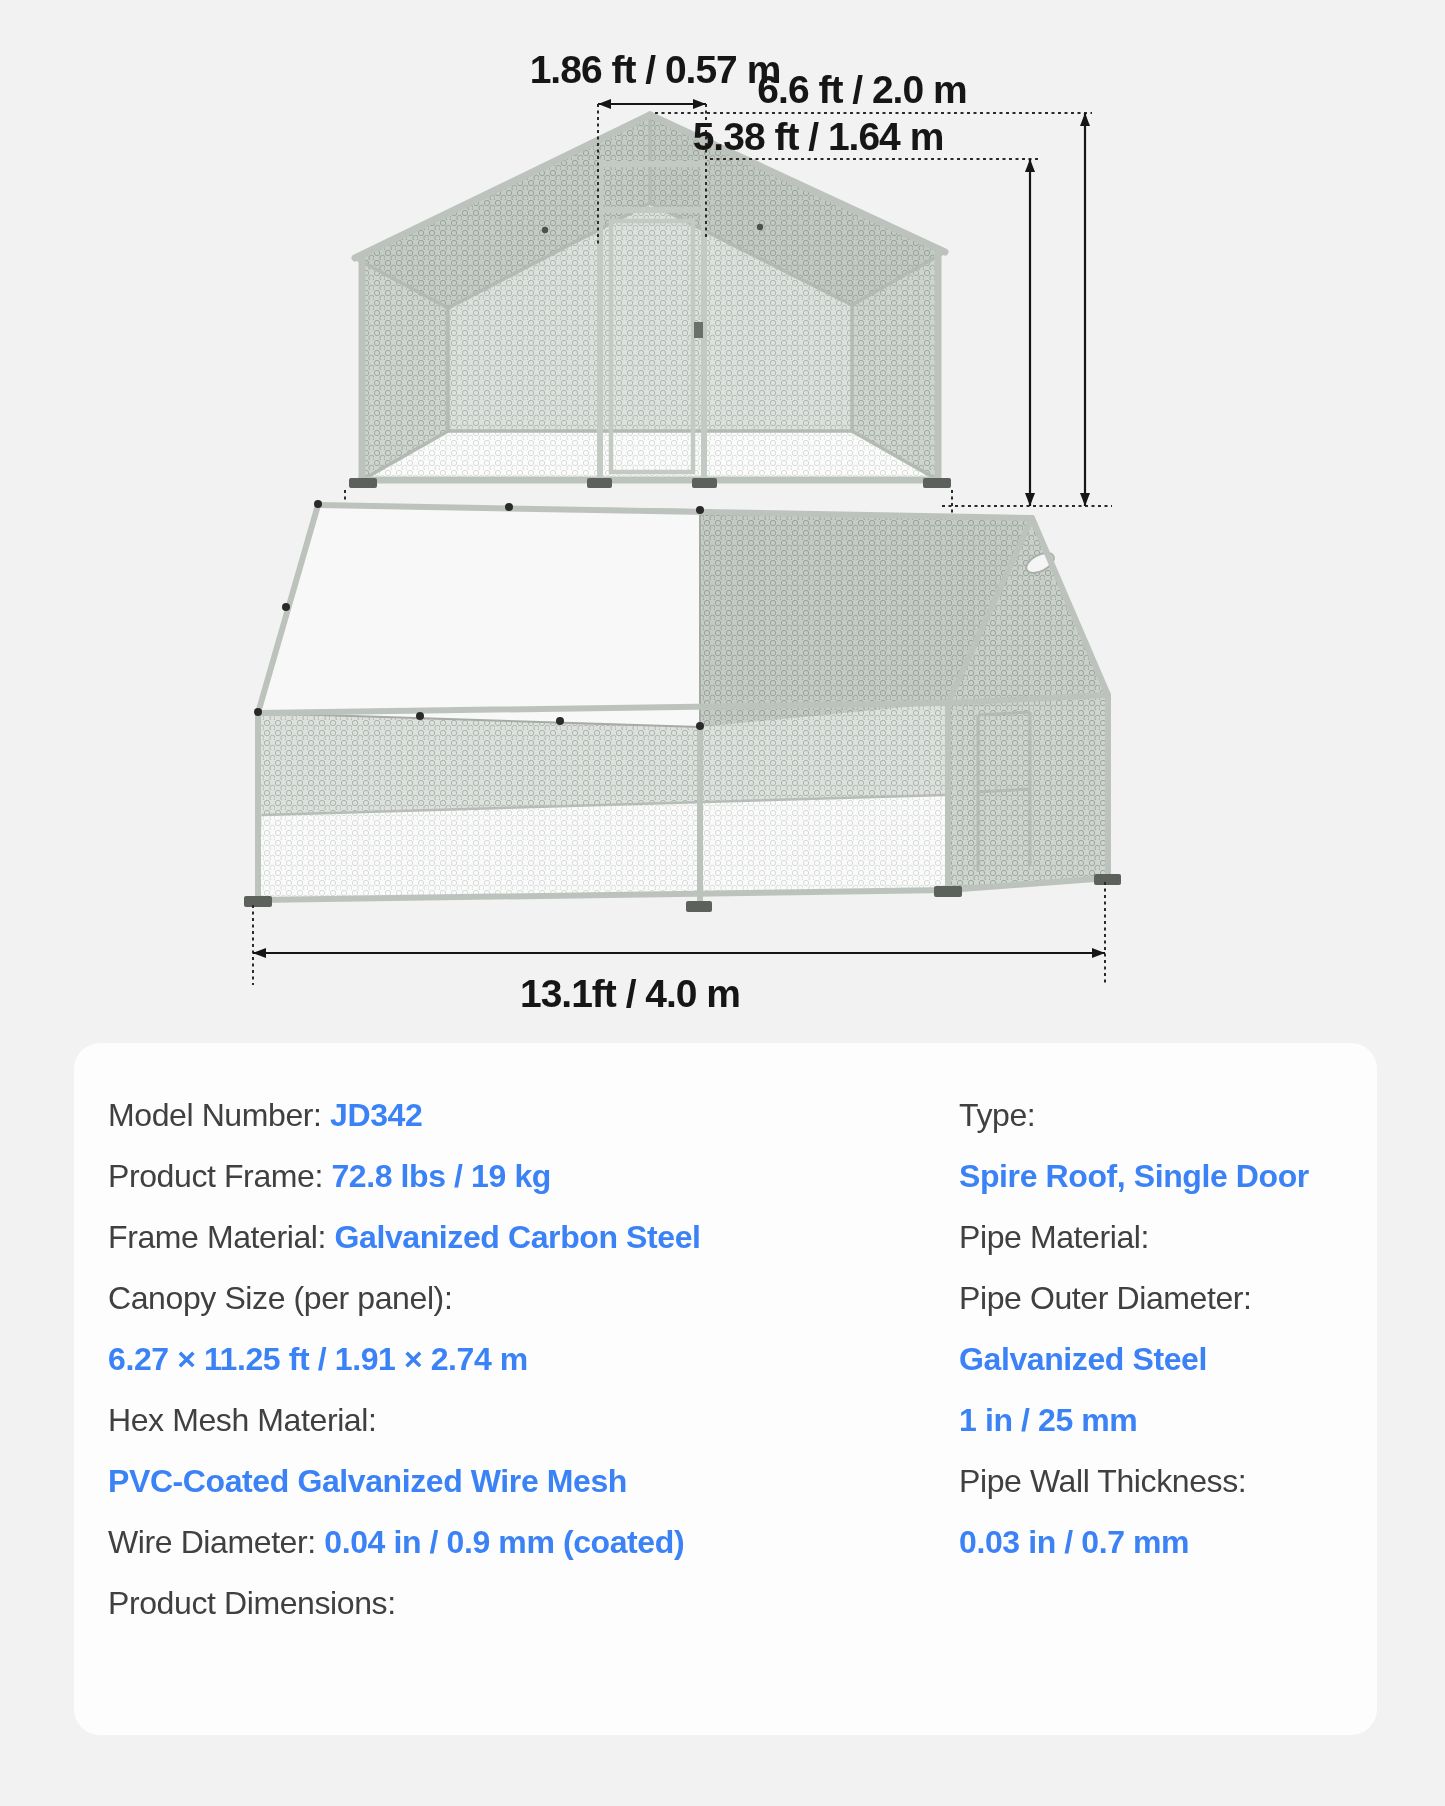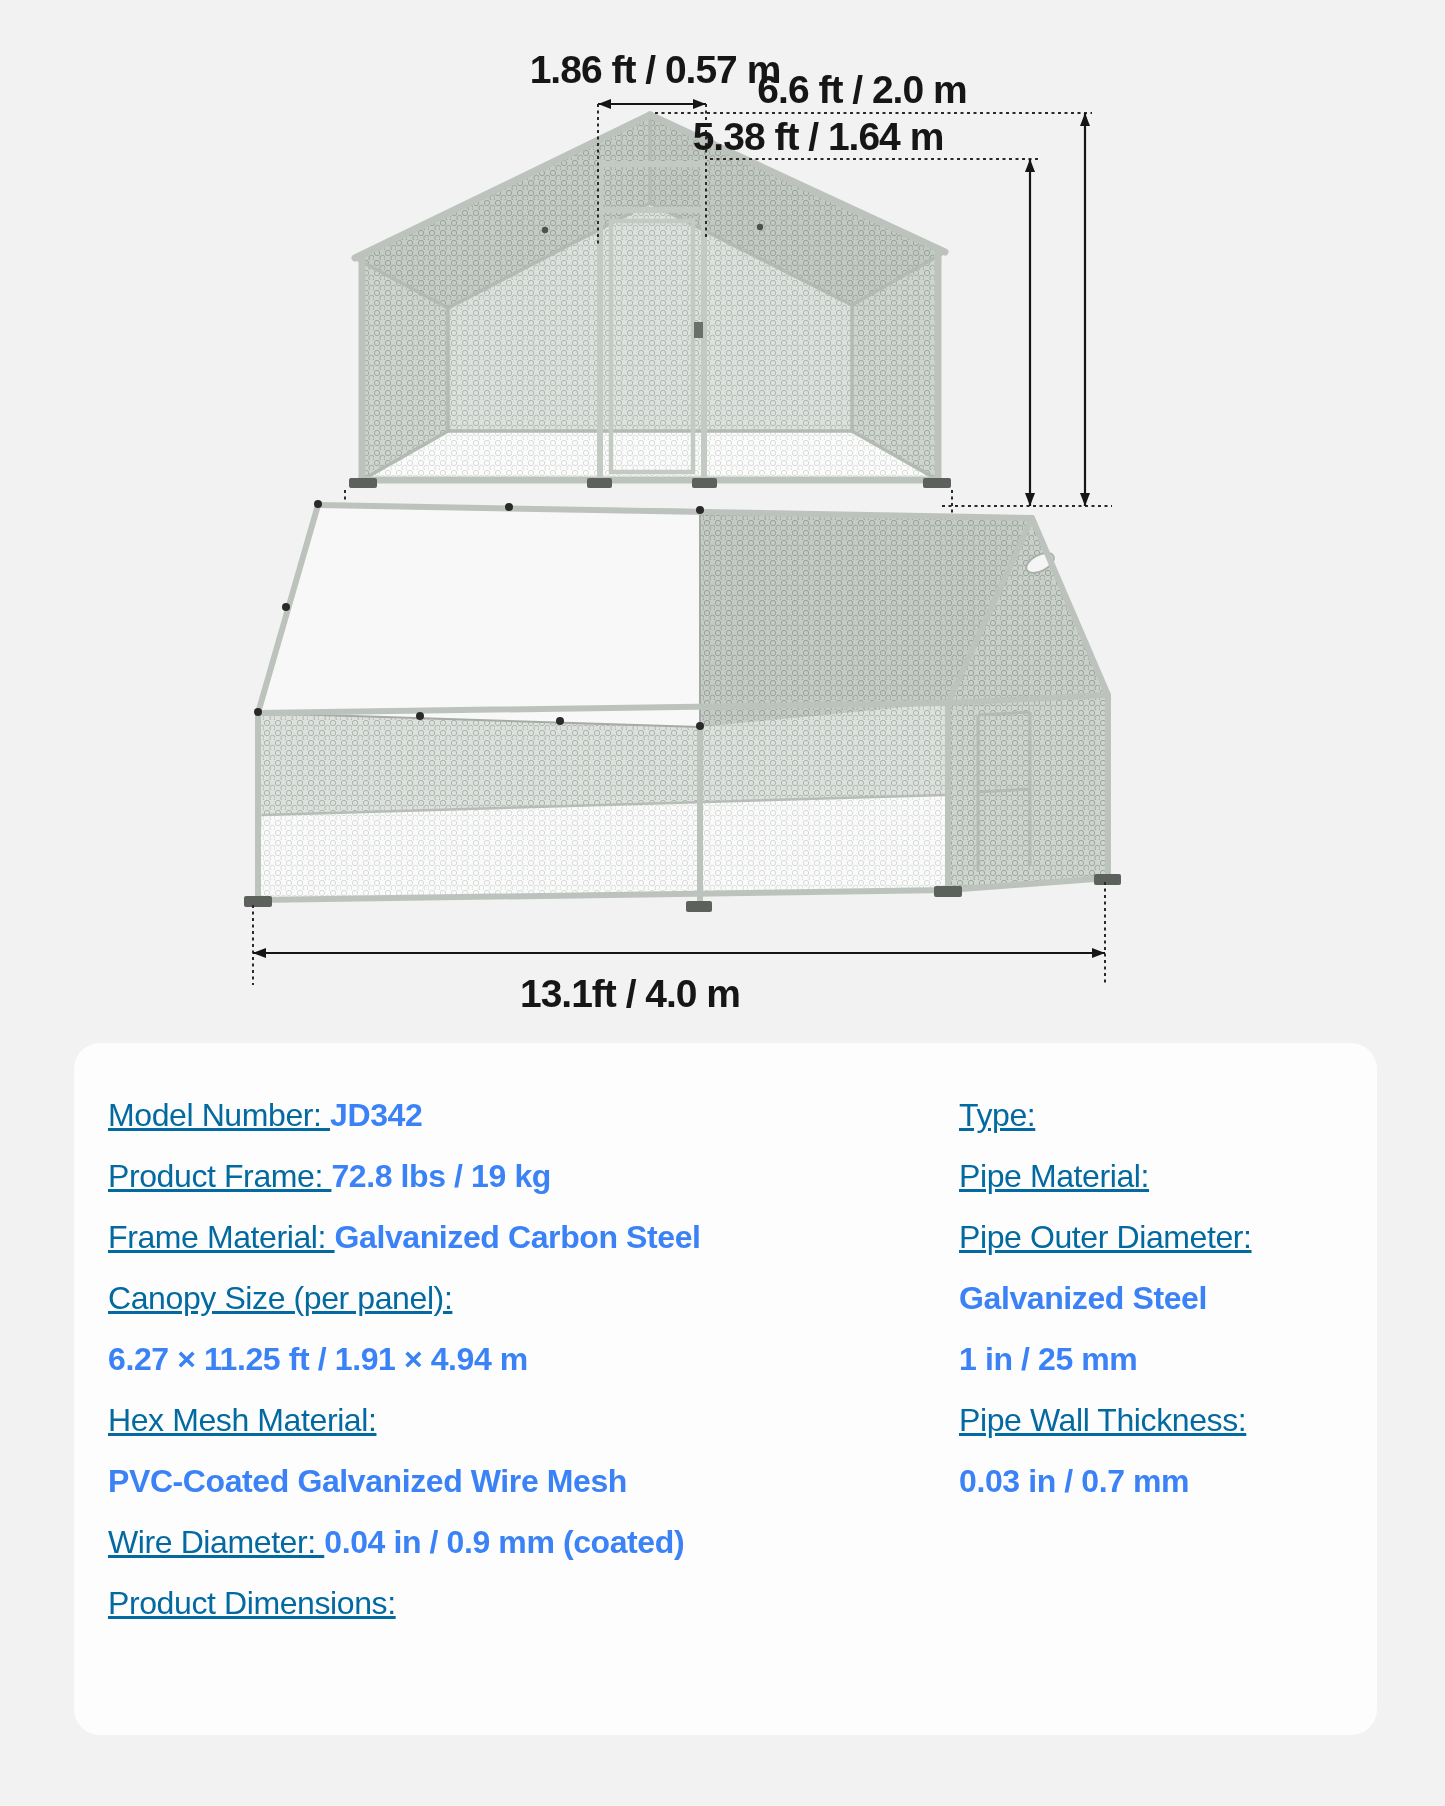--- a/index.html
+++ b/index.html
@@ -14,21 +14,21 @@
     font-weight:700;font-size:39px;fill:#161616;letter-spacing:-1px;
   }
   .specs-card{
     position:absolute;left:74px;top:1043px;width:1303px;height:692px;
     background:#fdfdfd;border-radius:26px;box-sizing:border-box;
   }
   .spec-col{position:absolute;top:42px;}
   .spec-col.left{left:34px;width:780px;}
   .spec-col.right{left:885px;width:430px;}
   .spec-row{height:61px;line-height:61px;white-space:nowrap;font-size:32px;letter-spacing:-0.4px;}
-  .spec-row .lab{color:#0369a1;font-weight:400;text-decoration:underline;}
+  .spec-row .lab{color:#404040;font-weight:400;}
   .spec-row .val{color:#3b82f6;font-weight:700;}
 </style>
 </head>
 <body>
 
 <svg class="diagram-svg" width="1445" height="1010" viewBox="0 0 1445 1010">
   <defs>
     <pattern id="mesh" width="11" height="10" patternUnits="userSpaceOnUse">
       <circle cx="3" cy="3" r="2.7" fill="none" stroke="#8f9991" stroke-width="0.9"></circle>
       <circle cx="8.5" cy="8" r="2.7" fill="none" stroke="#8f9991" stroke-width="0.9"></circle>
@@ -188,28 +188,29 @@
     <text class="dim-label" x="630" y="1007" text-anchor="middle">13.1ft / 4.0 m</text>
   </g>
 </svg>
 
 <div class="specs-card">
   <div class="spec-col left">
       <div class="spec-row"><span class="lab">Model Number: </span><span class="val">JD342</span></div>
       <div class="spec-row"><span class="lab">Product Frame: </span><span class="val">72.8 lbs / 19 kg</span></div>
       <div class="spec-row"><span class="lab">Frame Material: </span><span class="val">Galvanized Carbon Steel</span></div>
       <div class="spec-row"><span class="lab">Canopy Size (per panel):</span></div>
-      <div class="spec-row"><span class="val">6.27 × 11.25 ft / 1.91 × 4.94 m</span></div>
+      <div class="spec-row"><span class="val">6.27 × 11.25 ft / 1.91 × 2.74 m</span></div>
       <div class="spec-row"><span class="lab">Hex Mesh Material:</span></div>
       <div class="spec-row"><span class="val">PVC-Coated Galvanized Wire Mesh</span></div>
       <div class="spec-row"><span class="lab">Wire Diameter: </span><span class="val">0.04 in / 0.9 mm (coated)</span></div>
       <div class="spec-row"><span class="lab">Product Dimensions:</span></div>
     </div>
   <div class="spec-col right">
       <div class="spec-row"><span class="lab">Type:</span></div>
+      <div class="spec-row"><span class="val">Spire Roof, Single Door</span></div>
       <div class="spec-row"><span class="lab">Pipe Material:</span></div>
       <div class="spec-row"><span class="lab">Pipe Outer Diameter:</span></div>
       <div class="spec-row"><span class="val">Galvanized Steel</span></div>
       <div class="spec-row"><span class="val">1 in / 25 mm</span></div>
       <div class="spec-row"><span class="lab">Pipe Wall Thickness:</span></div>
       <div class="spec-row"><span class="val">0.03 in / 0.7 mm</span></div>
     </div>
 </div>
 
 </body></html>

